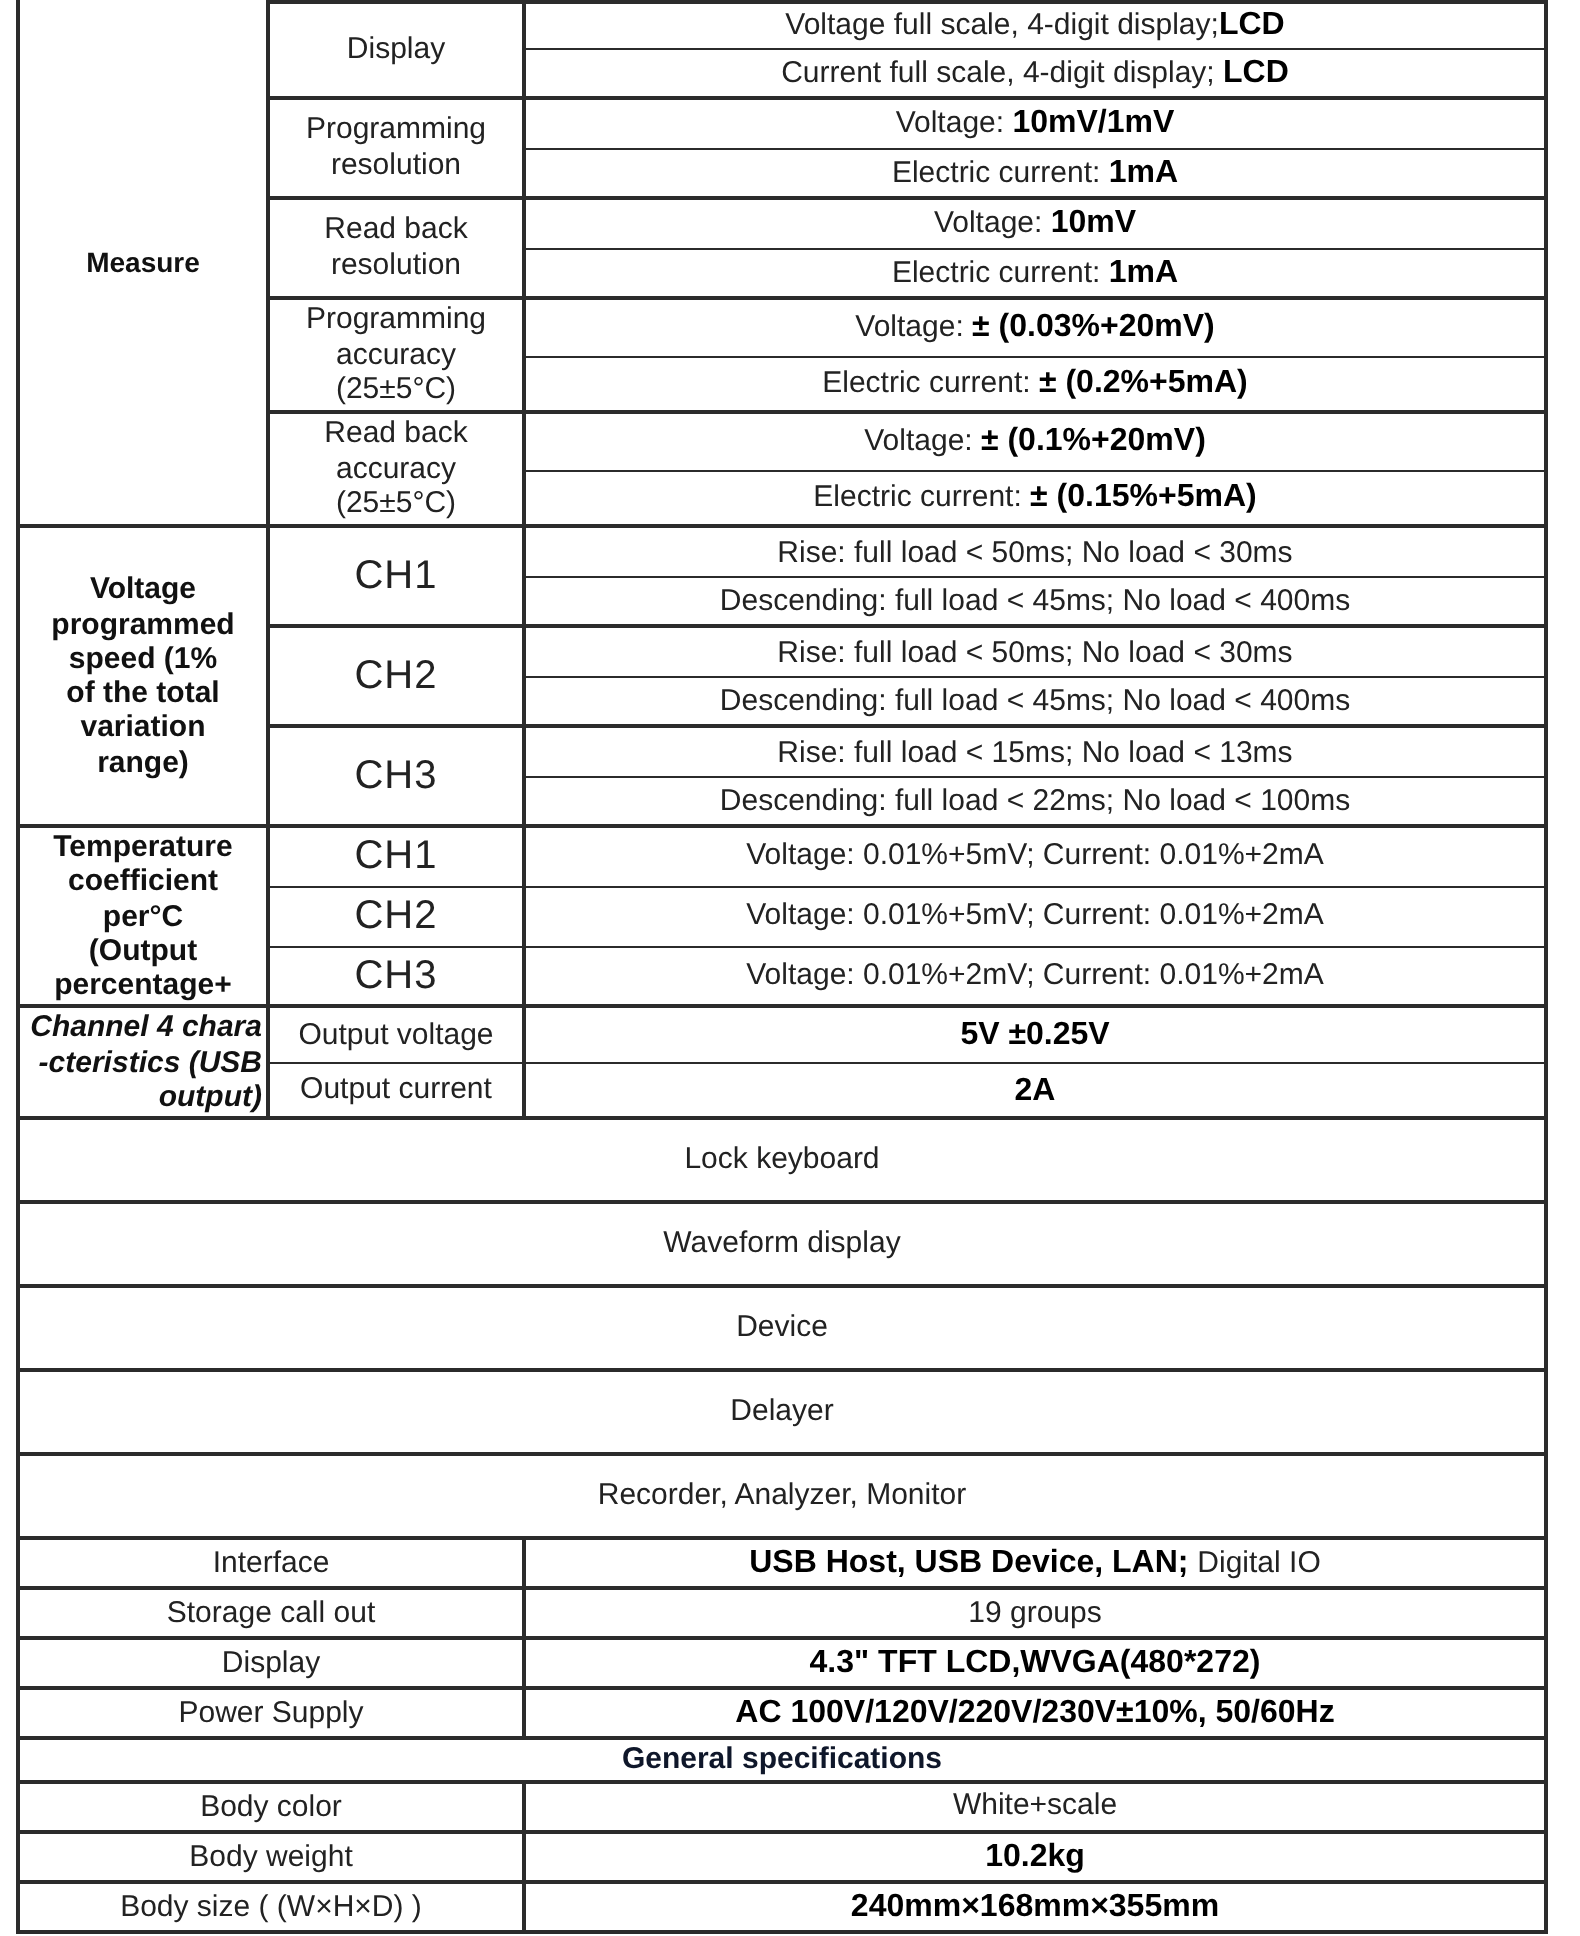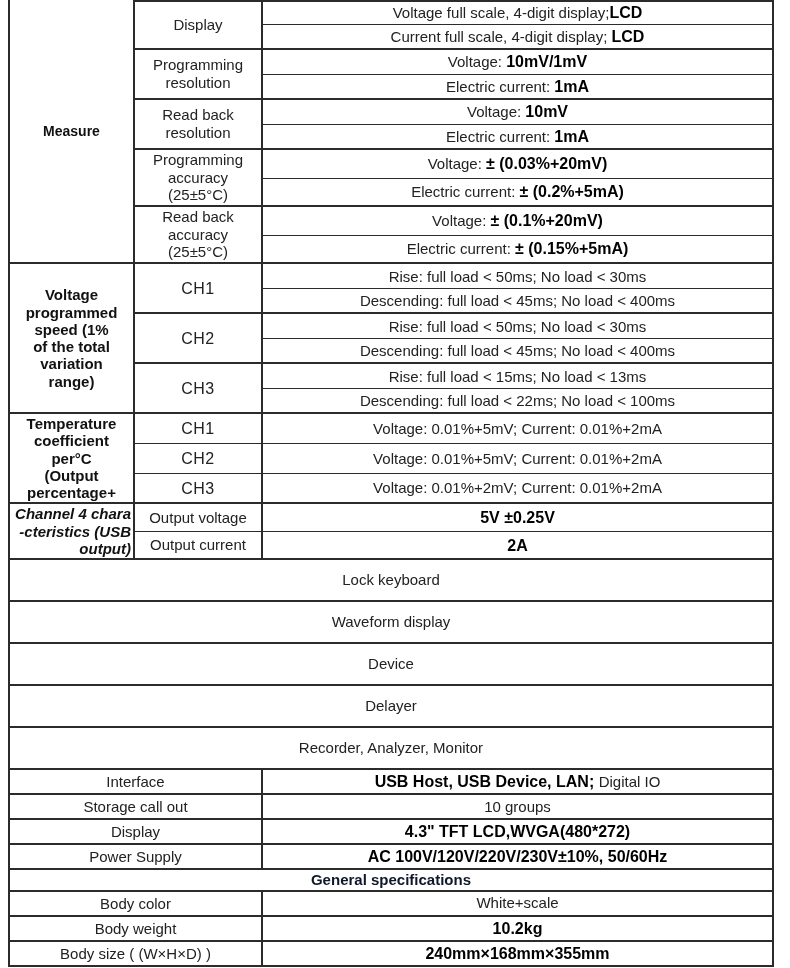--- a/index.html
+++ b/index.html
@@ -37,21 +37,21 @@
   td.sec {
     font-weight: bold;
     white-space: pre-line;
     line-height: 1.15;
     color: #111111;
     padding: 1px 2px;
   }
   td.measure { font-size: 14px; }
   td.left { text-align: right; font-style: italic; }
   td.glabel { white-space: pre-line; line-height: 1.18; }
-  td.ch { font-size: 16px; letter-spacing: 0.5px; }
+  td.ch { font-size: 20px; letter-spacing: 0.5px; }
   td.vtop { vertical-align: top; }
   span.b { font-weight: bold; font-size: 16px; color: #000000; }
   td.ghead { font-weight: bold; color: #0f172a; height: 22px; }
   td.feat { height: 42px; }
 </style>
 </head>
 <body>
 
 <table class="spec">
   <colgroup>
@@ -176,21 +176,21 @@
     <tr>
         <td class="bl feat" colspan="3">Recorder, Analyzer, Monitor</td>
       </tr>
 
     <tr>
       <td class="bl" colspan="2">Interface</td>
       <td><span></span><span class="b">USB Host, USB Device, LAN; </span><span>Digital IO</span></td>
     </tr>
     <tr>
       <td class="bl" colspan="2">Storage call out</td>
-      <td><span>10 groups</span><span class="b"></span><span></span></td>
+      <td><span>19 groups</span><span class="b"></span><span></span></td>
     </tr>
     <tr>
       <td class="bl" colspan="2">Display</td>
       <td><span></span><span class="b">4.3" TFT LCD,WVGA(480*272)</span><span></span></td>
     </tr>
     <tr>
       <td class="bl" colspan="2">Power Supply</td>
       <td><span></span><span class="b">AC 100V/120V/220V/230V±10%, 50/60Hz</span><span></span></td>
     </tr>
 

